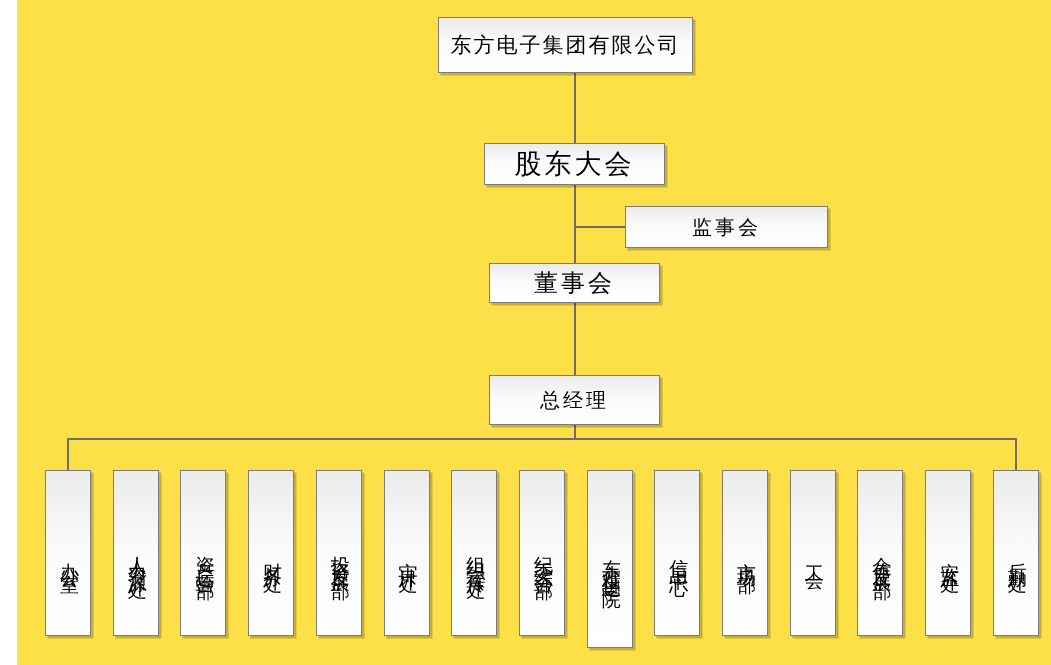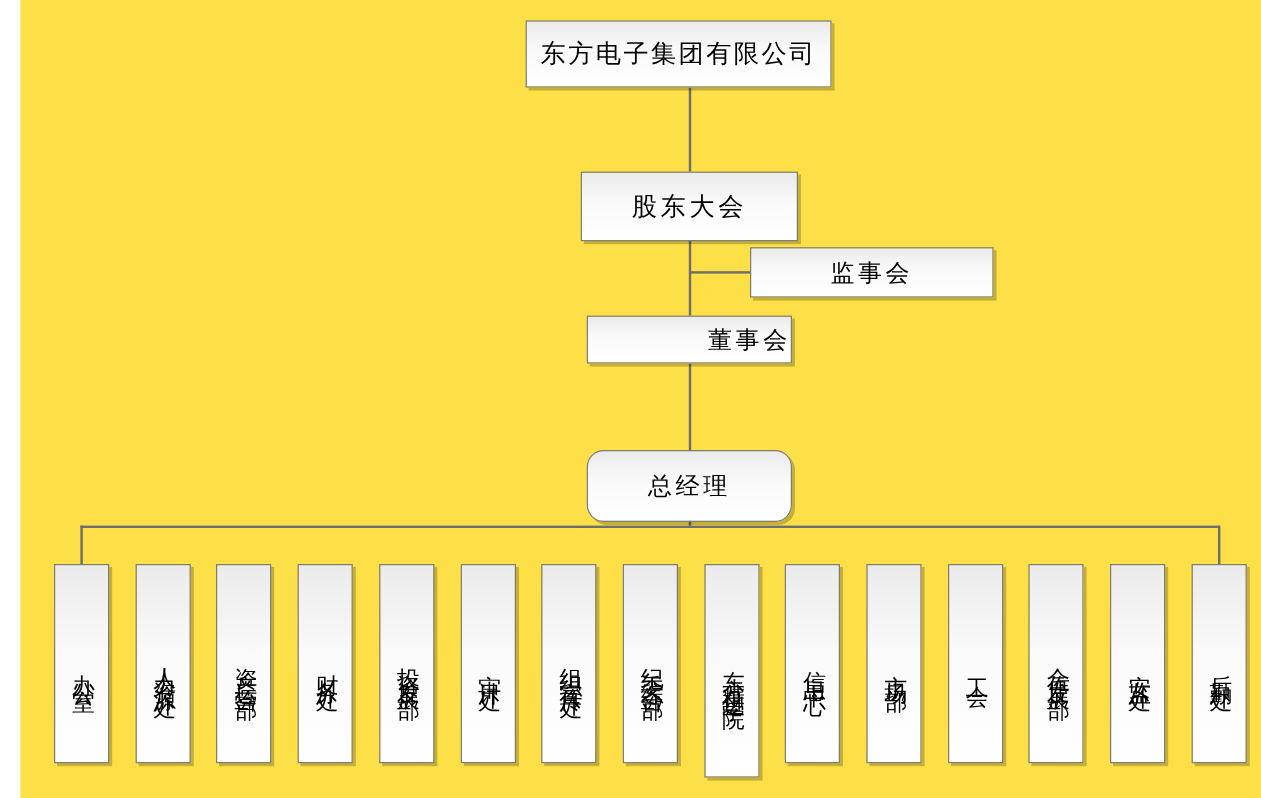--- a/index.html
+++ b/index.html
@@ -27,34 +27,34 @@
     display: flex;
     align-items: center;
     justify-content: center;
     text-align: center;
   }
   .node-root {
     left: 421px; top: 17px; width: 255px; height: 56px;
     font-size: 21px; letter-spacing: 2px;
   }
   .node-shareholders {
-    left: 467px; top: 143px; width: 181px; height: 58px;
-    font-size: 21px; letter-spacing: 3px;
+    left: 467px; top: 143px; width: 181px; height: 42px;
+    font-size: 27px; letter-spacing: 3px;
   }
   .node-supervisors {
     left: 608px; top: 206px; width: 203px; height: 42px;
     font-size: 20px; letter-spacing: 3px;
   }
   .node-board {
     left: 472px; top: 263px; width: 171px; height: 40px;
-    font-size: 20px; letter-spacing: 3px; justify-content: flex-end;
+    font-size: 24px; letter-spacing: 3px;
   }
   .node-gm {
-    left: 472px; top: 375px; width: 171px; height: 60px;
-    font-size: 20px; letter-spacing: 3px; border-radius: 14px;
+    left: 472px; top: 375px; width: 171px; height: 50px;
+    font-size: 20px; letter-spacing: 3px;
   }
   
   .vline, .hline {
     position: absolute;
     background: #6e6e6e;
   }
   .vline { width: 1.5px; }
   .hline { height: 1.5px; }
   .c-root-sh   { left: 557px; top: 73px;  height: 70px; }
   .c-sh-board  { left: 557px; top: 184px; height: 79px; }

